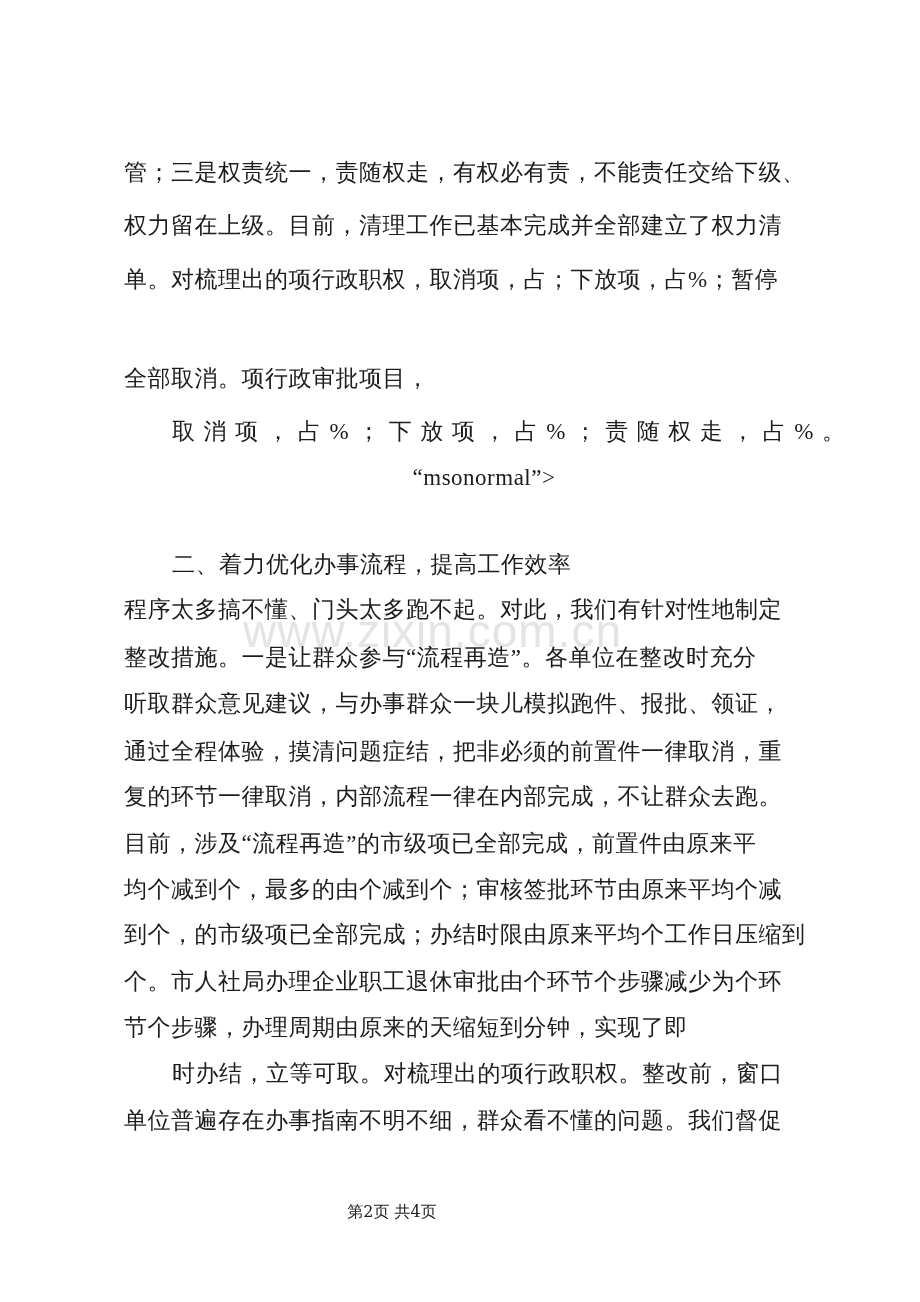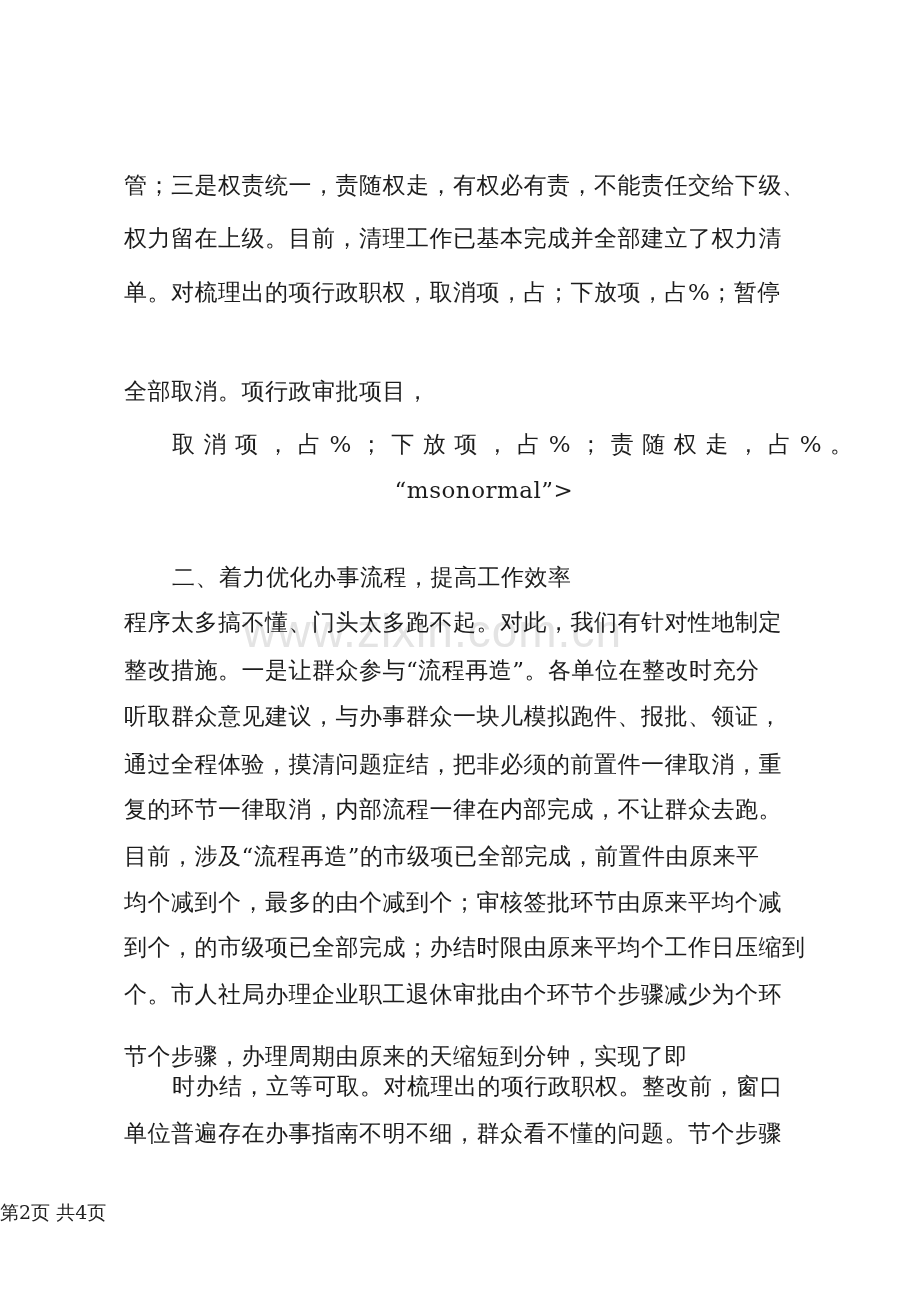--- a/index.html
+++ b/index.html
@@ -15,24 +15,24 @@
       letter-spacing: 0.5px; color: #1c1c1c;
     }
     .indent { left: 172px; }
     .wide { letter-spacing: 8.5px; }
     .watermark {
       position: absolute; left: 243px; top: 596px;
       font-family: "Liberation Sans", "DejaVu Sans", sans-serif;
       font-size: 46px; line-height: 70px; color: #e4e4e4; letter-spacing: 1px;
       z-index: 0; white-space: nowrap;
     }
-    .text-layer { position: absolute; left: 0; top: 12px; z-index: 1; width: 920px; height: 1080px; }
+    .text-layer { position: absolute; left: 0; top: 0; z-index: 1; width: 920px; height: 1080px; font-family: Liberation Serif, serif; }
     .footer {
-      position: absolute; left: 0; width: 784px; top: 1202px; 
-      font-size: 19px; line-height: 20px; color: #222;
+      position: absolute; left: 0; width: 784px; top: 1202px; text-align: center;
+      font-size: 16px; line-height: 20px; color: #222;
       font-family: "DejaVu Serif", "Liberation Serif", serif;
     }
   </style>
 </head>
 <body>
 
 <div class="page">
   <div class="watermark">www.zixin.com.cn</div>
 
   <div class="text-layer">
@@ -45,19 +45,19 @@
     <div class="line indent" style="top:510px;margin-top:40px;">二、着力优化办事流程，提高工作效率</div>
     <div class="line" style="top:595px;">程序太多搞不懂、门头太多跑不起。对此，我们有针对性地制定</div>
     <div class="line" style="top:643px;">整改措施。一是让群众参与“流程再造”。各单位在整改时充分</div>
     <div class="line" style="top:689px;">听取群众意见建议，与办事群众一块儿模拟跑件、报批、领证，</div>
     <div class="line" style="top:737px;">通过全程体验，摸清问题症结，把非必须的前置件一律取消，重</div>
     <div class="line" style="top:782px;">复的环节一律取消，内部流程一律在内部完成，不让群众去跑。</div>
     <div class="line" style="top:829px;">目前，涉及“流程再造”的市级项已全部完成，前置件由原来平</div>
     <div class="line" style="top:875px;">均个减到个，最多的由个减到个；审核签批环节由原来平均个减</div>
     <div class="line" style="top:920px;">到个，的市级项已全部完成；办结时限由原来平均个工作日压缩到</div>
     <div class="line" style="top:967px;">个。市人社局办理企业职工退休审批由个环节个步骤减少为个环</div>
-    <div class="line" style="top:1013px;margin-top:16px;">节个步骤，办理周期由原来的天缩短到分钟，实现了即</div>
+    <div class="line" style="top:1013px;">节个步骤，办理周期由原来的天缩短到分钟，实现了即</div>
     <div class="line indent" style="top:1059px;">时办结，立等可取。对梳理出的项行政职权。整改前，窗口</div>
-    <div class="line" style="top:1106px;">单位普遍存在办事指南不明不细，群众看不懂的问题。节个步骤</div>
+    <div class="line" style="top:1106px;">单位普遍存在办事指南不明不细，群众看不懂的问题。我们督促</div>
   </div>
 
   <div class="footer">第2页 共4页</div>
 </div>
 
 </body></html>

